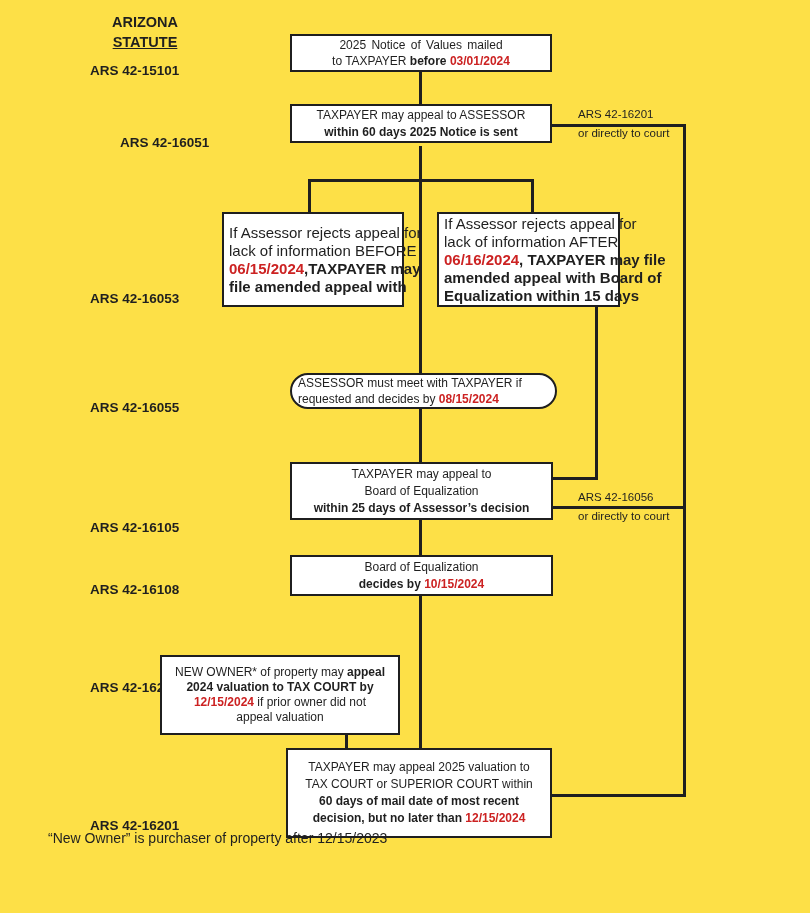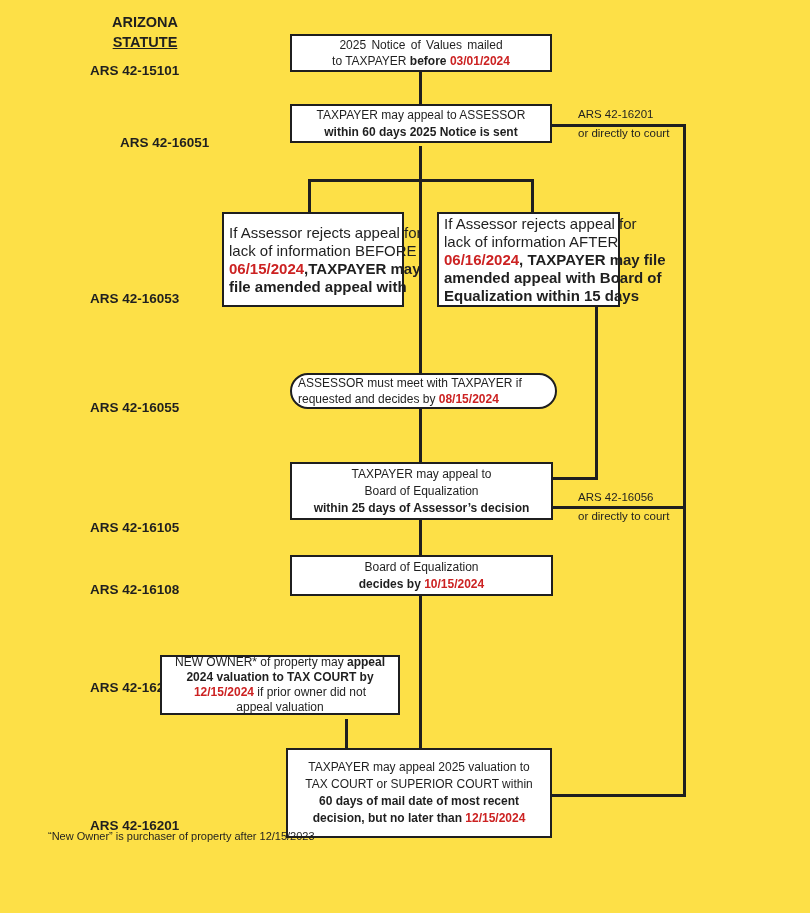--- a/index.html
+++ b/index.html
@@ -23,21 +23,21 @@
     position:absolute;left:86px;top:12px;width:118px;text-align:center;
     font-weight:bold;font-size:14.5px;line-height:20px;
   }
   .title-underline{text-decoration:underline;}
   .statute{
     position:absolute;left:90px;font-weight:bold;font-size:13.5px;white-space:nowrap;
   }
   
   .conn-label{position:absolute;font-size:11.5px;line-height:19px;white-space:nowrap;}
   
-  .footnote{position:absolute;left:48px;top:830px;font-size:11px;}
+  .footnote{position:absolute;left:48px;top:830px;font-size:14px;}
   .tight{line-height:17px;}
   .small{font-size:15px;line-height:18px;}
   .leftalign{text-align:left;padding-left:6px;}
   .wspace{word-spacing:2px;}
 </style>
 </head>
 <body>
 
 <div class="canvas">
 
@@ -113,21 +113,21 @@
     <div class="ln">TAXPAYER may appeal to</div>
     <div class="ln">Board of Equalization</div>
     <div class="ln b">within 25 days of Assessor’s decision</div>
   </div>
 
   <div class="fbox" style="left:290px;top:555px;width:263px;height:41px;">
     <div class="ln">Board of Equalization</div>
     <div class="ln"><span class="b">decides by </span><span class="red">10/15/2024</span></div>
   </div>
 
-  <div class="fbox" style="left:160px;top:655px;width:240px;height:60px;line-height:15px;">
+  <div class="fbox" style="left:160px;top:655px;width:240px;height:80px;line-height:15px;">
     <div class="ln"><span>NEW OWNER* of property may </span><span class="b">appeal</span></div>
     <div class="ln b">2024 valuation to TAX COURT by</div>
     <div class="ln"><span class="red">12/15/2024</span><span> if prior owner did not</span></div>
     <div class="ln">appeal valuation</div>
   </div>
 
   <div class="fbox tight" style="left:286px;top:748px;width:266px;height:90px;">
     <div class="ln">TAXPAYER may appeal 2025 valuation to</div>
     <div class="ln">TAX COURT or SUPERIOR COURT within</div>
     <div class="ln b">60 days of mail date of most recent</div>

